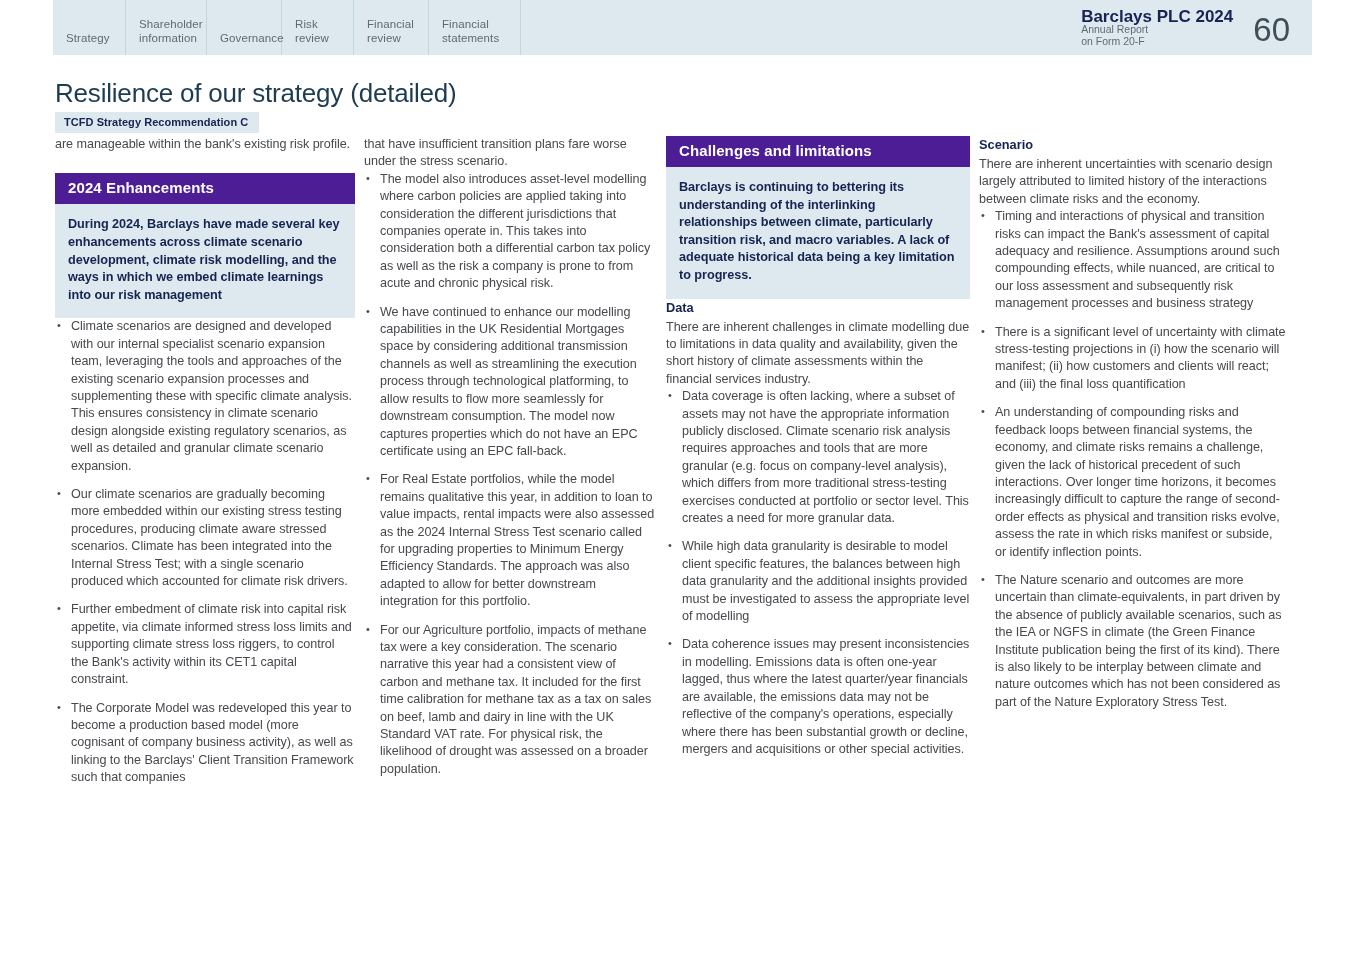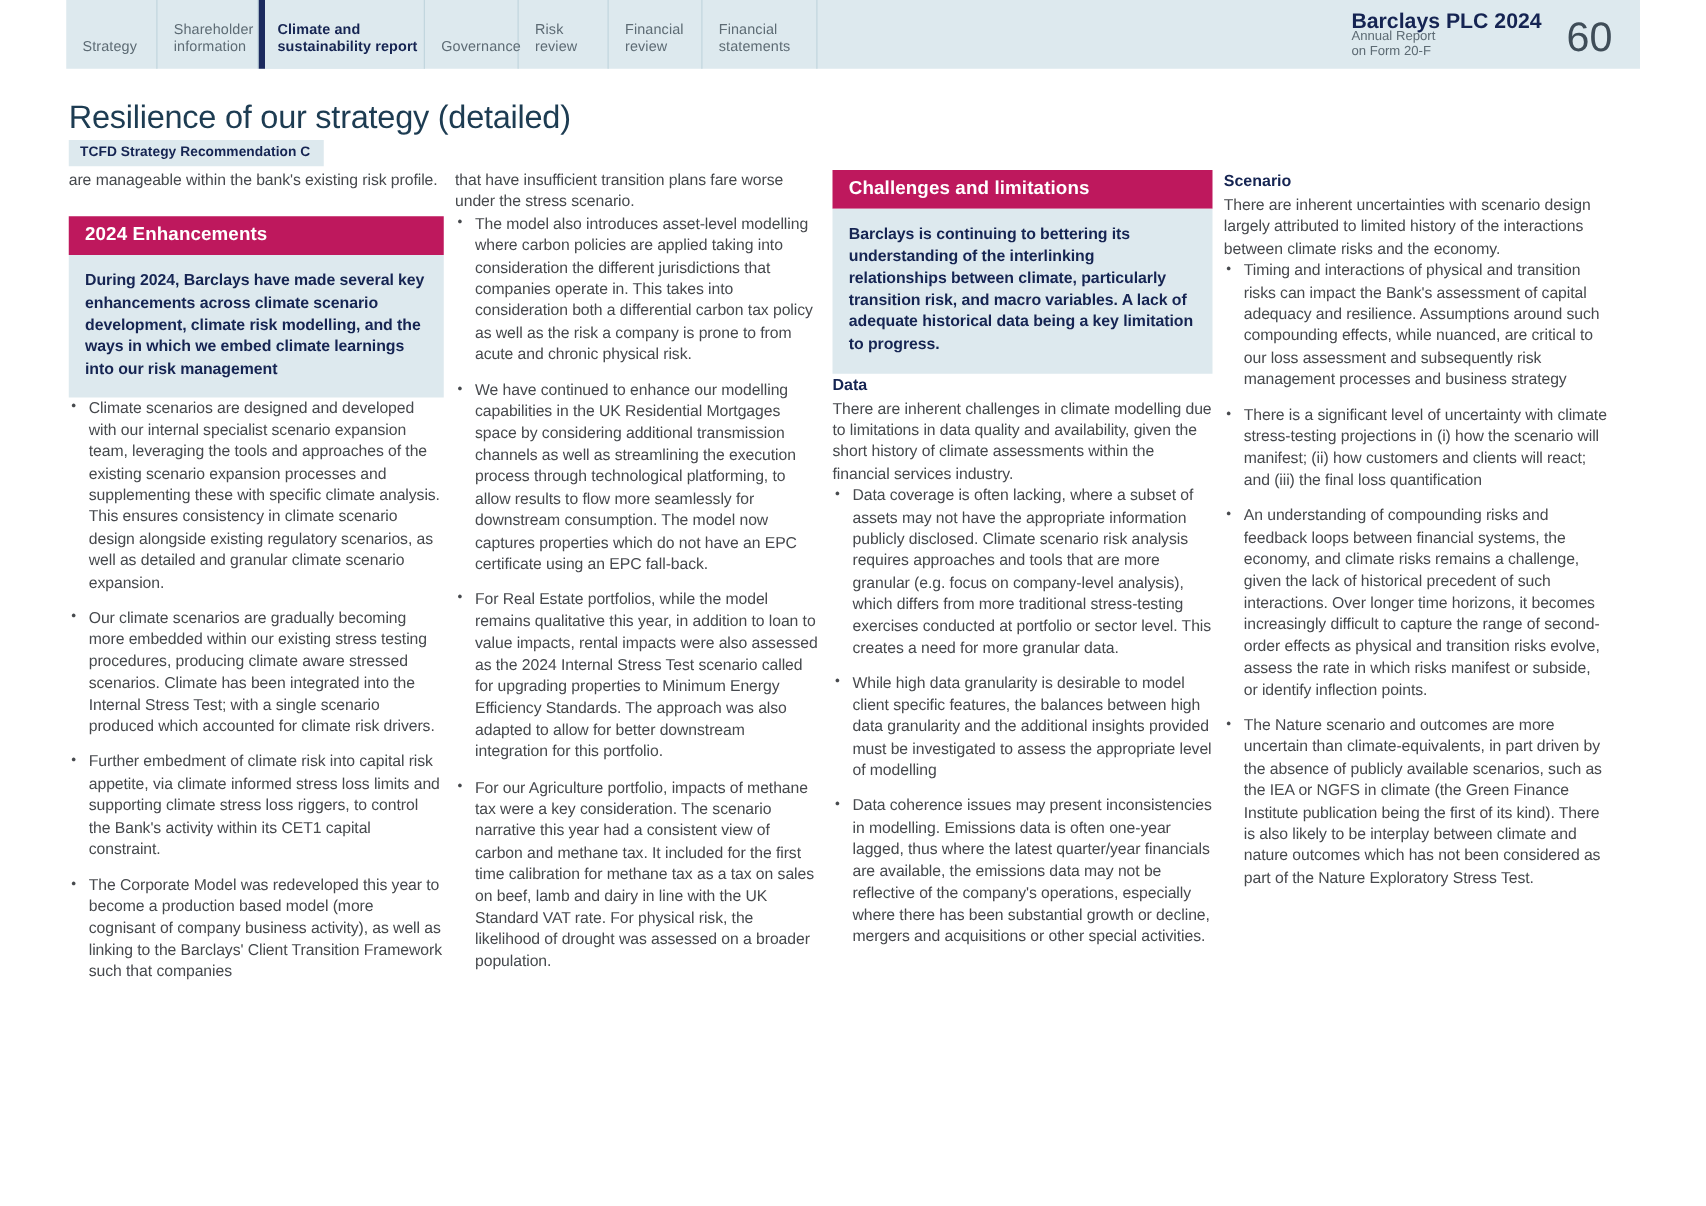--- a/index.html
+++ b/index.html
@@ -159,21 +159,21 @@
     font-size: 11px;
   }
 
   .gap-top-12 { margin-top: 12px; }
   .gap-top-20 { margin-top: 20px; }
   .gap-top-26 { margin-top: 26px; }
 
   
   .callout { width: 100%; }
   .callout-head {
-    background: #be185d;
+    background: #4c1d95;
     color: #ffffff;
     font-weight: bold;
     font-size: 15px;
     line-height: 18px;
     padding: 6px 0 7px 13px;
     box-sizing: border-box;
     letter-spacing: 0.1px;
   }
   .callout-body {
     background: #dde9ee;
@@ -199,24 +199,20 @@
 
 <div class="nav-band">
   <div class="nav-tabs">
     <div class="nav-tab w1">
       <span class="tab-label">Strategy</span>
     </div>
     <div class="nav-tab w2">
       <span class="tab-label">Shareholder
 information</span>
     </div>
-    <div class="nav-tab w3 active">
-      <span class="tab-label">Climate and
-sustainability report</span>
-    </div>
     <div class="nav-tab w4">
       <span class="tab-label">Governance</span>
     </div>
     <div class="nav-tab w5">
       <span class="tab-label">Risk
 review</span>
     </div>
     <div class="nav-tab w6">
       <span class="tab-label">Financial
 review</span>

